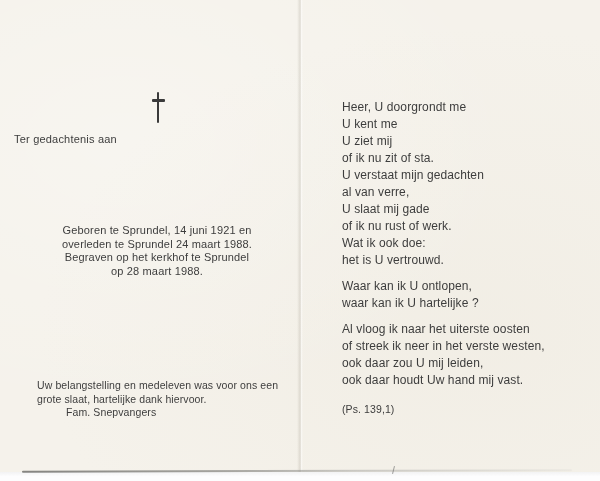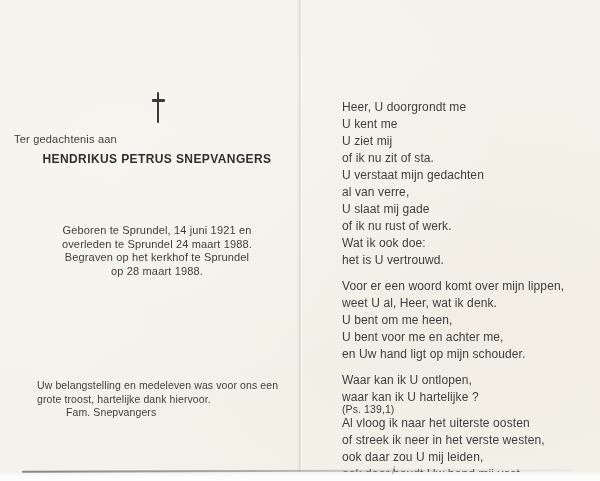--- a/index.html
+++ b/index.html
@@ -130,52 +130,46 @@
   <div class="card"></div>
 
   <div class="page page-left">
     <div class="cross">
       <div class="v"></div>
       <div class="h"></div>
     </div>
 
     <div class="dedication txt">Ter gedachtenis aan</div>
 
-    <div class="deceased-name">HENDRIKUS PETRUS SNEPVANGERS</div>
 
     <div class="life-details txt">Geboren te Sprundel, 14 juni 1921 en
 overleden te Sprundel 24 maart 1988.
 Begraven op het kerkhof te Sprundel
 op 28 maart 1988.</div>
 
     <div class="acknowledgement txt">Uw belangstelling en medeleven was voor ons een
-grote troost, hartelijke dank hiervoor.</div>
+grote slaat, hartelijke dank hiervoor.</div>
 
     <div class="family-signature txt">Fam. Snepvangers</div>
   </div>
 
   <div class="fold-line"></div>
 
   <div class="page page-right">
     <div class="poem txt">
       <div class="stanza">Heer, U doorgrondt me
 U kent me
 U ziet mij
 of ik nu zit of sta.
 U verstaat mijn gedachten
 al van verre,
 U slaat mij gade
 of ik nu rust of werk.
 Wat ik ook doe:
 het is U vertrouwd.</div>
-      <div class="stanza">Voor er een woord komt over mijn lippen,
-weet U al, Heer, wat ik denk.
-U bent om me heen,
-U bent voor me en achter me,
-en Uw hand ligt op mijn schouder.</div>
       <div class="stanza">Waar kan ik U ontlopen,
 waar kan ik U hartelijke ?</div>
       <div class="stanza">Al vloog ik naar het uiterste oosten
 of streek ik neer in het verste westen,
 ook daar zou U mij leiden,
 ook daar houdt Uw hand mij vast.</div>
     </div>
     <div class="psalm-reference txt">(Ps. 139,1)</div>
   </div>
 

